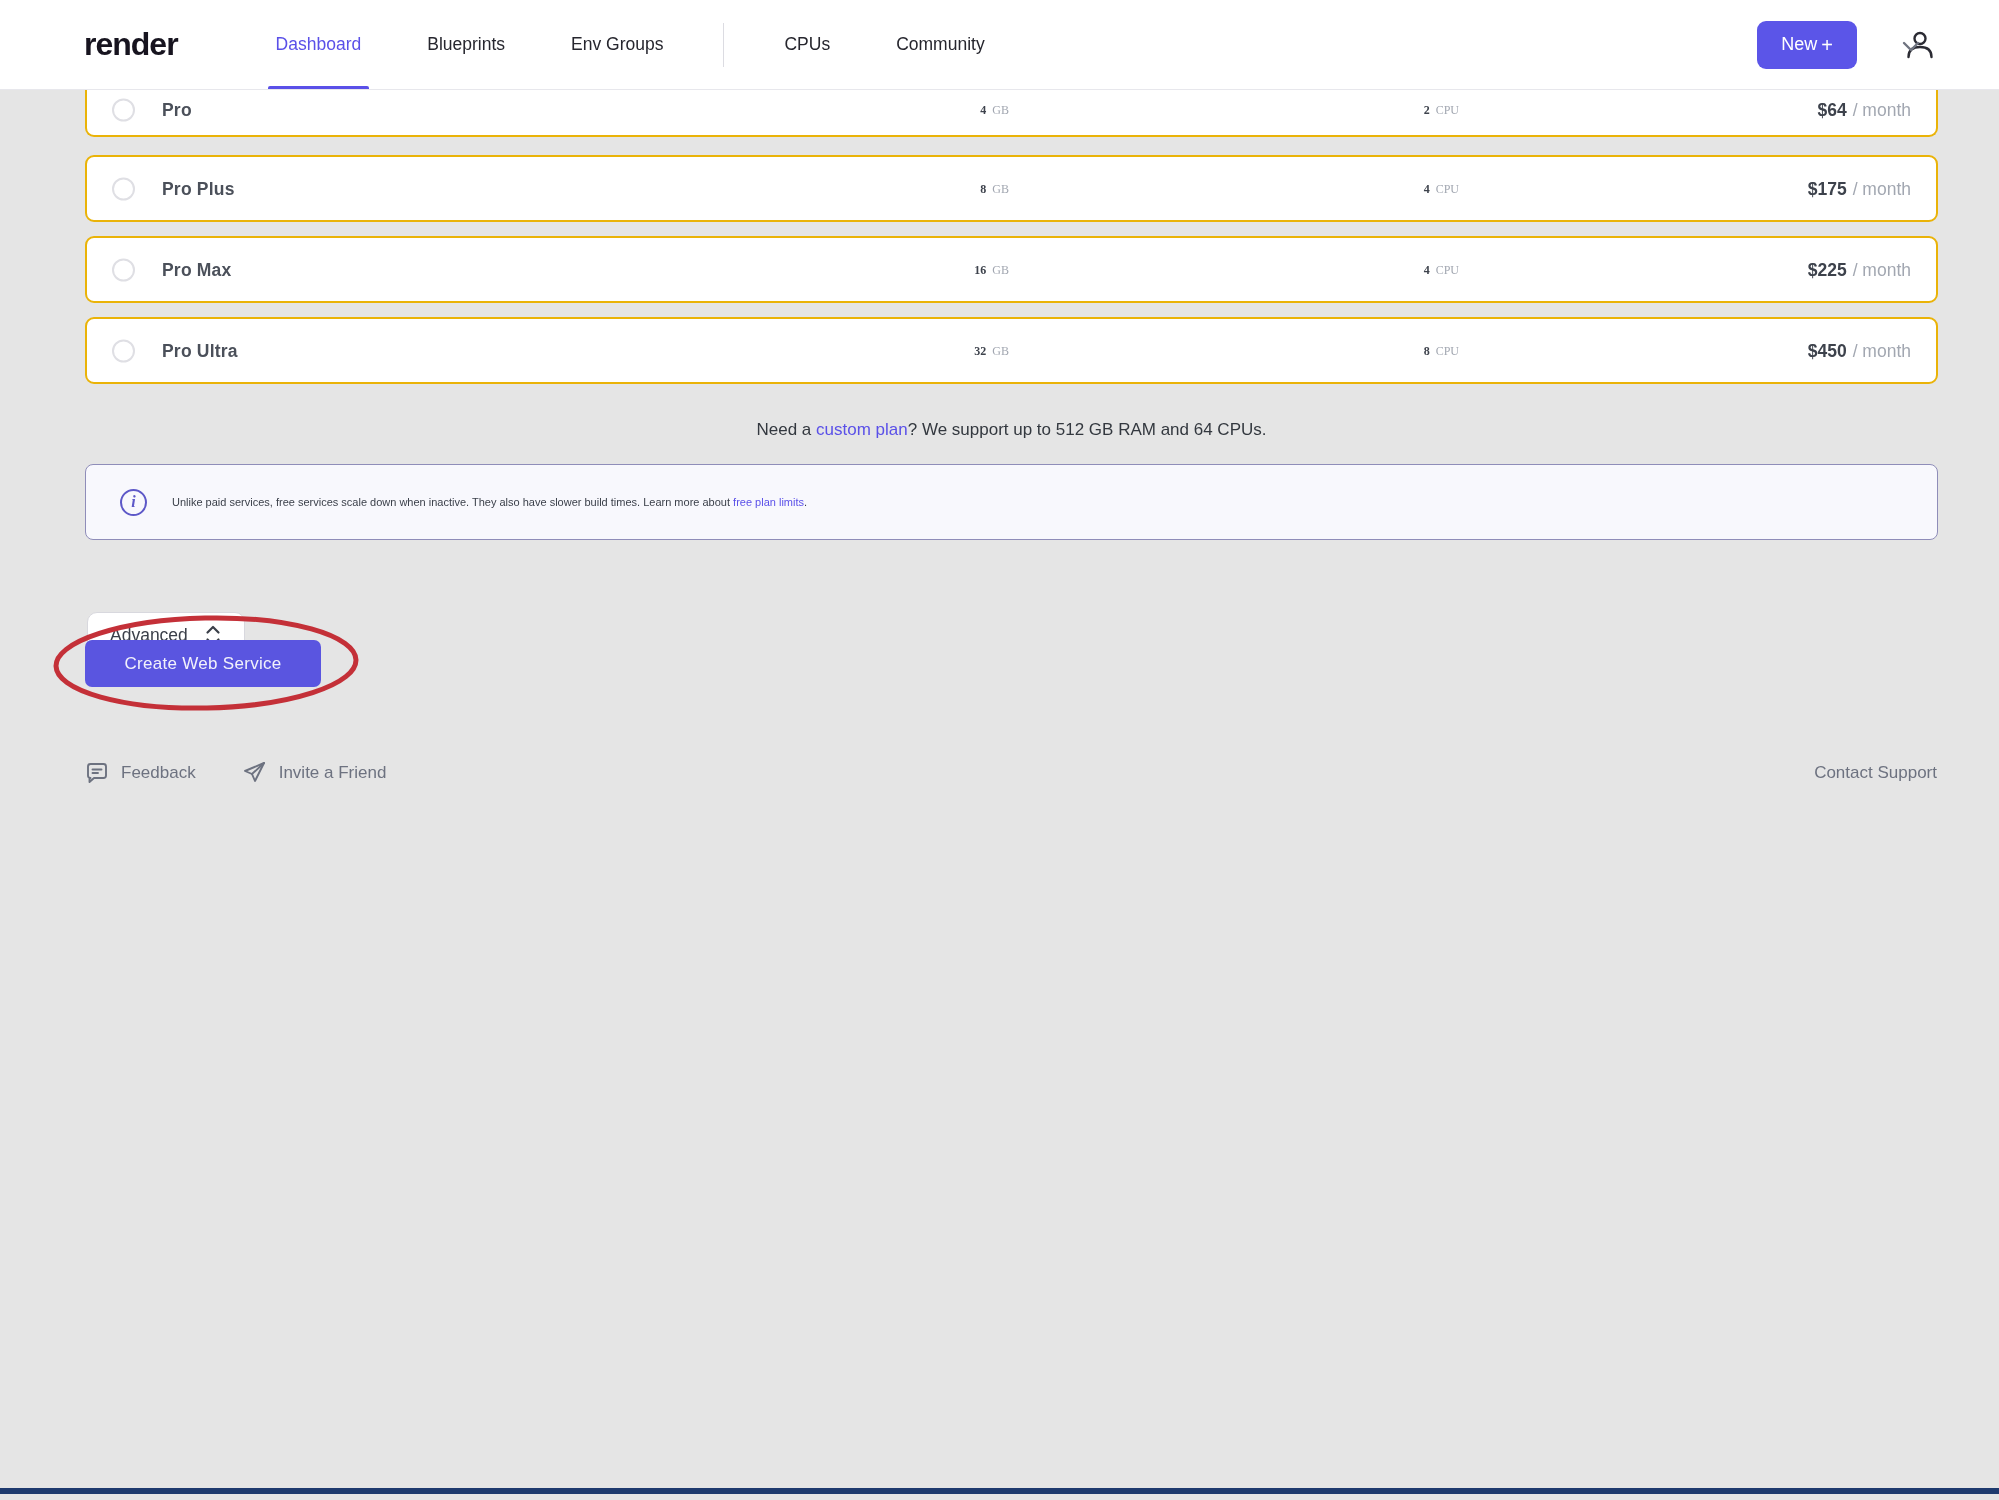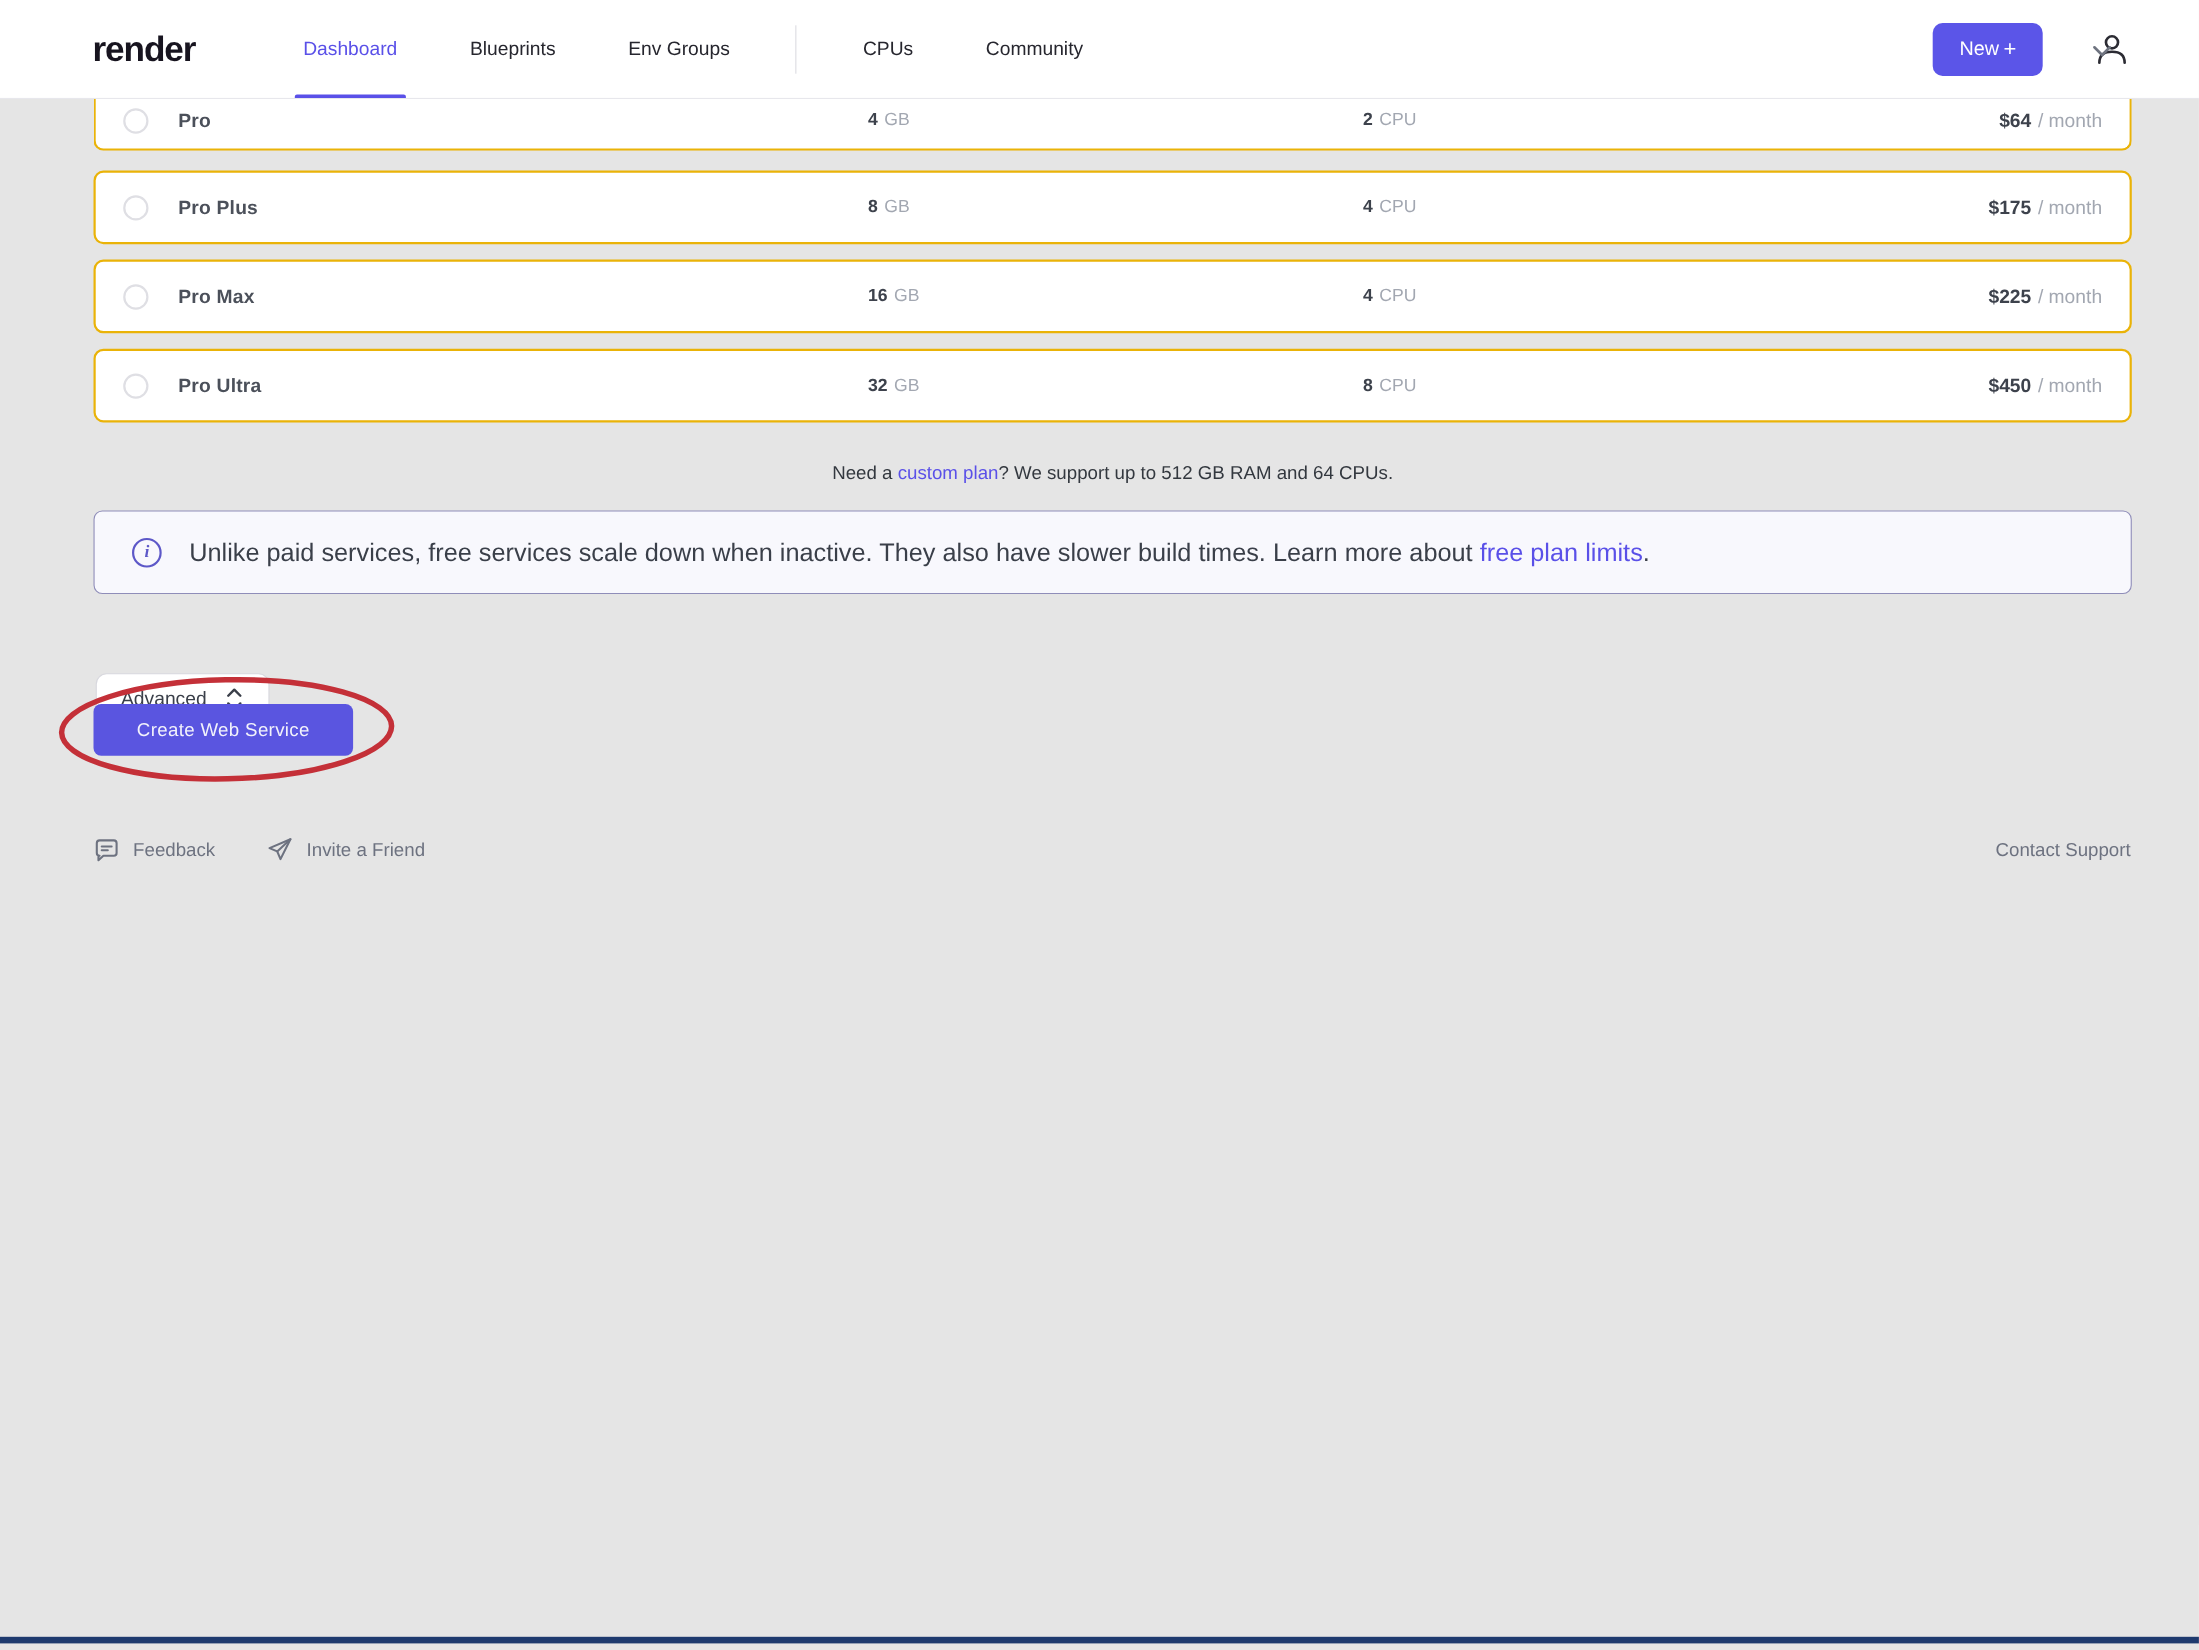--- a/index.html
+++ b/index.html
@@ -61,21 +61,21 @@
     border:2px solid #dfdfe4; background:#fff;
   }
   .plan-row.clipped .plan-radio { top:44%; }
   .plan-name {
     position:absolute; left:75px; top:50%; transform:translateY(-50%);
     font-size:17.5px; font-weight:600; color:#4b505a; letter-spacing:0.2px;
   }
   .plan-row.clipped .plan-name { top:44%; }
   .plan-ram, .plan-cpu {
     position:absolute; top:50%; transform:translateY(-50%);
-    width:220px; text-align:left; font-size:16px;
+    width:220px; text-align:right; font-size:12px;font-family:Liberation Serif, serif;
   }
   .plan-row.clipped .plan-ram, .plan-row.clipped .plan-cpu { top:44%; }
   .plan-ram { left:702px; }
   .plan-cpu { left:1152px; }
   .plan-price {
     position:absolute; right:25px; top:50%; transform:translateY(-50%);
     font-size:17.5px; text-align:right;
   }
   .plan-row.clipped .plan-price { top:44%; }
   .val { color:#3d424c; font-weight:600; }
@@ -93,21 +93,21 @@
     position:absolute; left:85px; width:1853px; top:464px; height:76px;
     border:1px solid #8f8db9; border-radius:8px; background:#f8f8fd;
     display:flex; align-items:center; padding:0 34px;
   }
   .info-icon {
     flex:0 0 auto; width:27px; height:27px; border-radius:50%;
     border:2px solid #5d58c8; color:#5d58c8; display:flex; align-items:center;
     justify-content:center; font-size:16px; font-weight:600; font-style:italic;
     font-family:"Liberation Serif", serif; margin-right:25px;
   }
-  .notice-text { font-size:23px; color:#3a3f49; font-weight:500; }
+  .notice-text { font-size:11px; color:#3a3f49; font-weight:500; }
 
   
   .advanced-button {
     position:absolute; left:87px; top:572px; height:47px;
     display:flex; align-items:center; gap:16px; padding:0 22px;
     background:#fff; border:1px solid #d8d8de; border-radius:10px;
     font-size:17.5px; font-weight:500; color:#3a3f49; cursor:pointer;
     font-family:inherit;
     margin-top:40px;
   }

